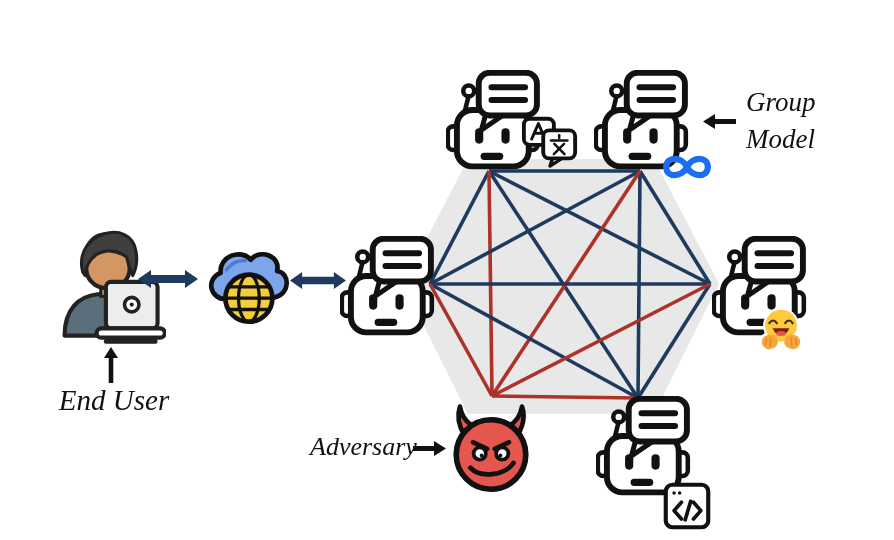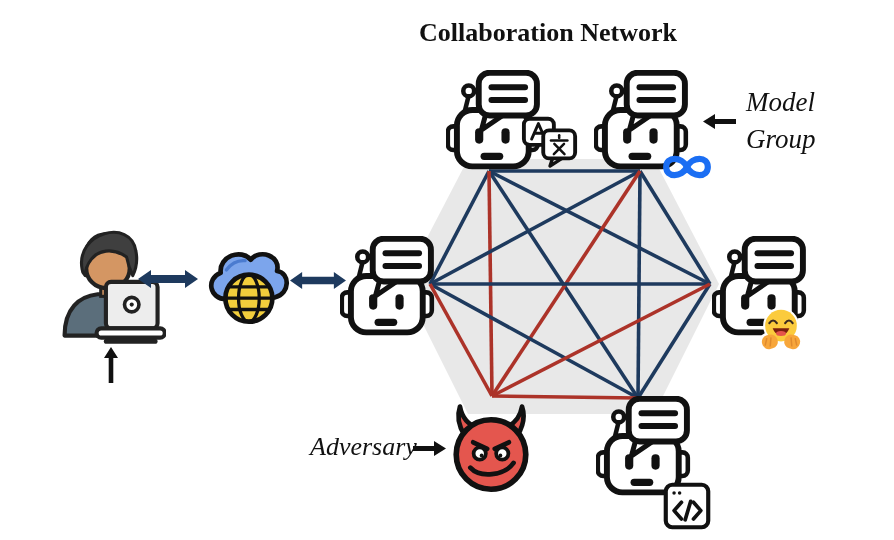--- a/index.html
+++ b/index.html
@@ -119,21 +119,20 @@
           <line x1="27" y1="75" x2="77" y2="75"></line>
         </g>
       </symbol>
 
       <symbol id="dblarrow" viewBox="0 0 60 24">
         <polygon points="0,12 13,3 13,8 47,8 47,3 60,12 47,21 47,16 13,16 13,21"></polygon>
       </symbol>
     </defs>
   </svg>
 
-  <div class="title">Collaboration Network</div>
 
   <svg class="abs" style="left:0;top:0" width="894" height="540">
       <polygon points="468,159 654,159 719,284 654,414 468,414 403,284" fill="#E8E8E8"></polygon>
       <line x1="489" y1="171" x2="640" y2="171" stroke="#1E3A5E" stroke-width="3.6"></line>
       <line x1="489" y1="171" x2="430" y2="284" stroke="#1E3A5E" stroke-width="3.6"></line>
       <line x1="489" y1="171" x2="710" y2="284" stroke="#1E3A5E" stroke-width="3.6"></line>
       <line x1="489" y1="171" x2="638" y2="398" stroke="#1E3A5E" stroke-width="3.6"></line>
       <line x1="489" y1="171" x2="492" y2="396" stroke="#AC3329" stroke-width="3.6"></line>
       <line x1="640" y1="171" x2="430" y2="284" stroke="#1E3A5E" stroke-width="3.6"></line>
       <line x1="640" y1="171" x2="710" y2="284" stroke="#1E3A5E" stroke-width="3.6"></line>
@@ -202,30 +201,31 @@
       <use href="#cloudglobe"></use>
     </svg>
 
   <svg class="abs" style="left:138px;top:267px;fill:#1E3A5E" width="60" height="24">
       <use href="#dblarrow"></use>
     </svg>
   <svg class="abs" style="left:290px;top:269px;fill:#1E3A5E" width="56" height="23">
       <use href="#dblarrow"></use>
     </svg>
 
+  <div class="lbl lbl-endused">End User</div>
   <svg class="abs" style="left:104px;top:347px" width="14" height="36">
     <polygon points="7,0 0,11 4.7,11 4.7,36 9.3,36 9.3,11 14,11" fill="#111"></polygon>
   </svg>
 
   <div class="lbl lbl-adversary">Adversary</div>
   <svg class="abs" style="left:413px;top:441px" width="33" height="15">
     <polygon points="33,7.5 21,0 21,5 0,5 0,10 21,10 21,15" fill="#111"></polygon>
   </svg>
 
   <div class="lbl lbl-group">
+    <div>Group</div>
     <div>Model</div>
-    <div>Group</div>
   </div>
   <svg class="abs" style="left:703px;top:114px" width="33" height="15">
     <polygon points="0,7.5 12,0 12,5 33,5 33,10 12,10 12,15" fill="#111"></polygon>
   </svg>
 
 </div>
 
 </body></html>

